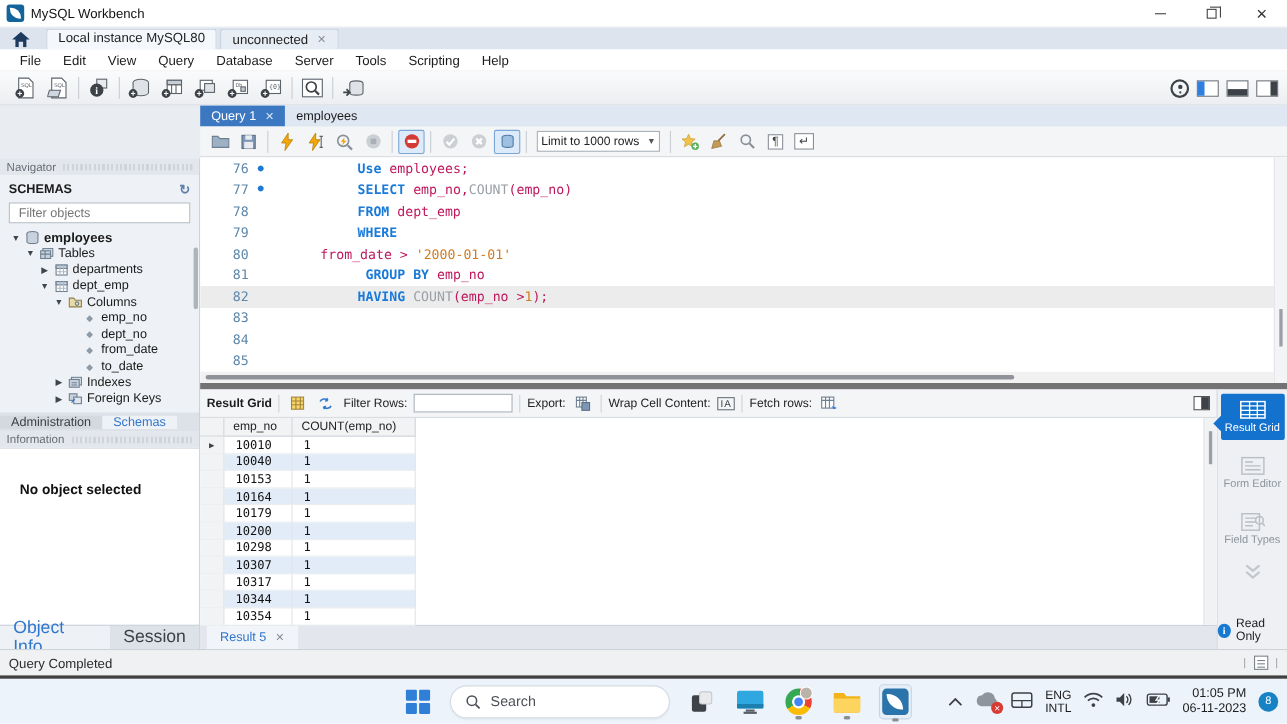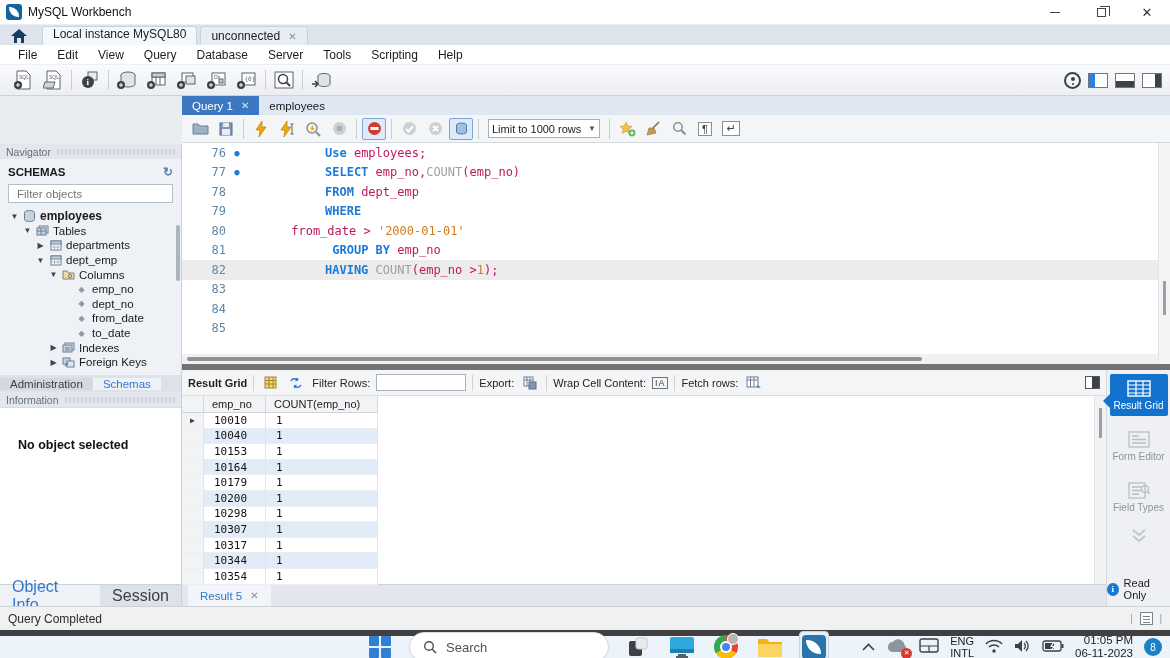--- a/index.html
+++ b/index.html
@@ -136,21 +136,21 @@
   .read-only { margin-top:auto; margin-bottom:5px; display:flex; align-items:center; gap:5px; font-size:11px; color:#1d1d1d; }
   .ro-icon { width:13px; height:13px; border-radius:50%; background:#1779d2; color:#fff; font-size:9px; font-weight:bold; display:flex; align-items:center; justify-content:center; font-family:"Liberation Serif", serif; }
 
   
   .statusbar { height:24px; flex:none; background:#f0f1f3; border-top:1px solid #ced3d8; display:flex; align-items:center; padding:0 8px; font-size:12px; color:#2a2a2a; }
   .statusbar .right { margin-left:auto; display:flex; align-items:center; gap:4px; color:#9aa0a6; font-size:10px; }
   .doc-icon { width:13px; height:13px; border:1px solid #7c828a; background:#fff; position:relative; }
   .doc-icon::before { content:""; position:absolute; left:2px; top:3px; right:2px; height:1px; background:#7c828a; box-shadow:0 3px 0 #7c828a, 0 6px 0 #7c828a; }
 
   
-  .taskbar { height:28px; flex:none; background:#edf3fb; border-top:6px solid #404040; display:flex; align-items:center; position:relative; }
+  .taskbar { height:44px; flex:none; background:#edf3fb; border-top:3px solid #404040; display:flex; align-items:center; position:relative; }
   .tb-center { position:absolute; left:365px; top:0; bottom:0; display:flex; align-items:center; gap:14px; }
   .start-logo { width:22px; height:22px; display:grid; grid-template-columns:10px 10px; grid-template-rows:10px 10px; gap:2px; }
   .start-logo span { background:#2f7fd6; border-radius:1px; }
   .search-pill { width:200px; height:30px; background:#fff; border:1px solid #d5dbe2; border-radius:16px; display:flex; align-items:center; gap:9px; padding:0 13px; color:#4c5157; font-size:13px; box-shadow:0 1px 2px rgba(0,0,0,.06); }
   .task-icon { width:30px; height:30px; display:flex; align-items:center; justify-content:center; position:relative; }
   .run-dot { position:absolute; bottom:-1px; left:50%; transform:translateX(-50%); width:6px; height:3px; border-radius:2px; background:#8b9097; }
   .chrome-ball { width:24px; height:24px; border-radius:50%; background:conic-gradient(#ea4335 0 33%, #fbbc05 33% 66%, #34a853 66% 100%); position:relative; }
   .chrome-ball::before { content:""; position:absolute; inset:6px; border-radius:50%; background:#fff; }
   .chrome-ball::after { content:""; position:absolute; inset:8px; border-radius:50%; background:#4285f4; }
   .chrome-badge { position:absolute; right:-1px; top:-2px; width:12px; height:12px; border-radius:50%; background:#b9b3aa; border:1px solid #fff; }

